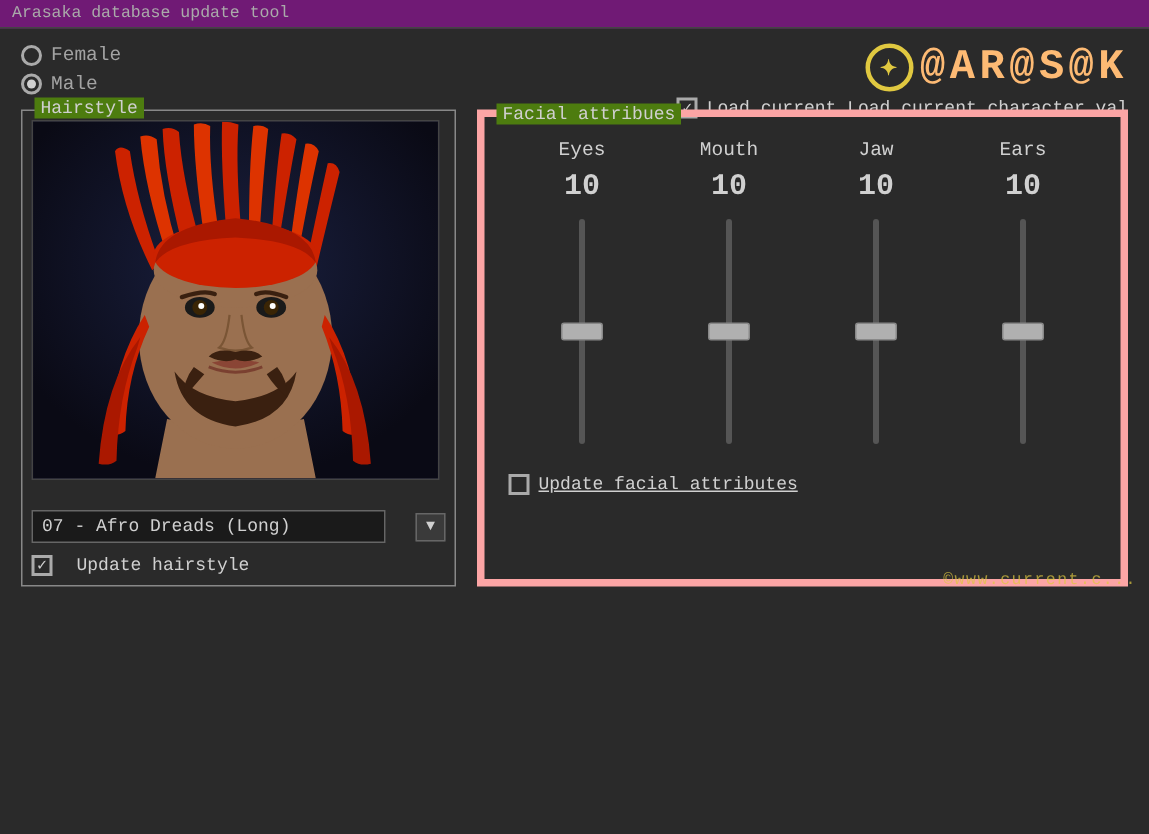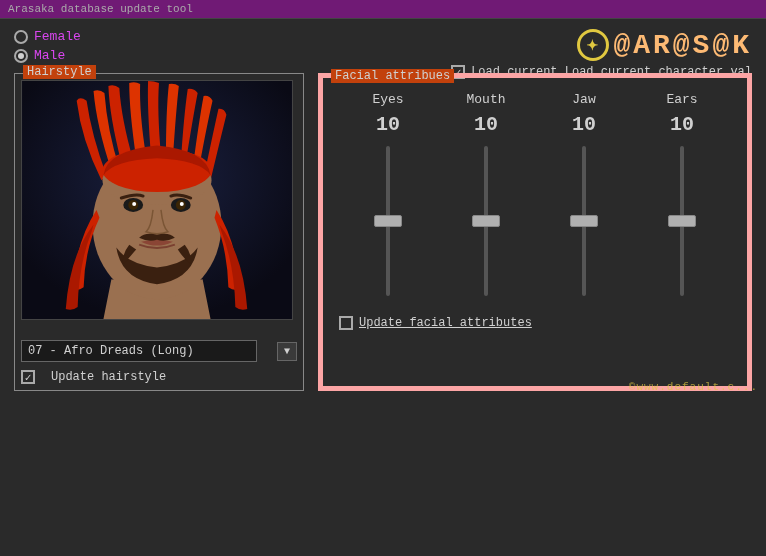--- a/index.html
+++ b/index.html
@@ -44,21 +44,21 @@
       cursor: pointer;
     }
     .radio-btn.selected::after {
       content: '';
       width: 6px;
       height: 6px;
       border-radius: 50%;
       background: #d0d0d0;
     }
     .radio-label {
-      color: #d946ef;
+      color: #a3a3a3;
       font-size: 13px;
     }
     
     .top-right {
       position: absolute;
       top: 10px;
       right: 14px;
       display: flex;
       flex-direction: column;
       align-items: flex-end;
@@ -156,21 +156,21 @@
       border: 1px solid #888;
       padding: 6px;
       position: relative;
       width: 290px;
       flex-shrink: 0;
     }
     .panel-title {
       position: absolute;
       top: -9px;
       left: 8px;
-      background: #c2410c;
+      background: #4d7c0f;
       padding: 0 4px;
       font-size: 12px;
       color: #d0d0d0;
       text-align: right;
     }
     .character-image {
       width: 272px;
       height: 240px;
       background: #1a1a2e;
       border: 1px solid #444;
@@ -456,15 +456,15 @@
       </div>
 
       <div class="update-facial-row">
         <div class="checkbox-box"></div>
         <span style="font-size:12px;">Update facial attributes</span>
       </div>
     </div>
   </div>
 
   <div class="watermark">
-    <span>©www.default.c...</span>
+    <span>©www.current.c...</span>
   </div>
 </div>
 
 </body></html>

